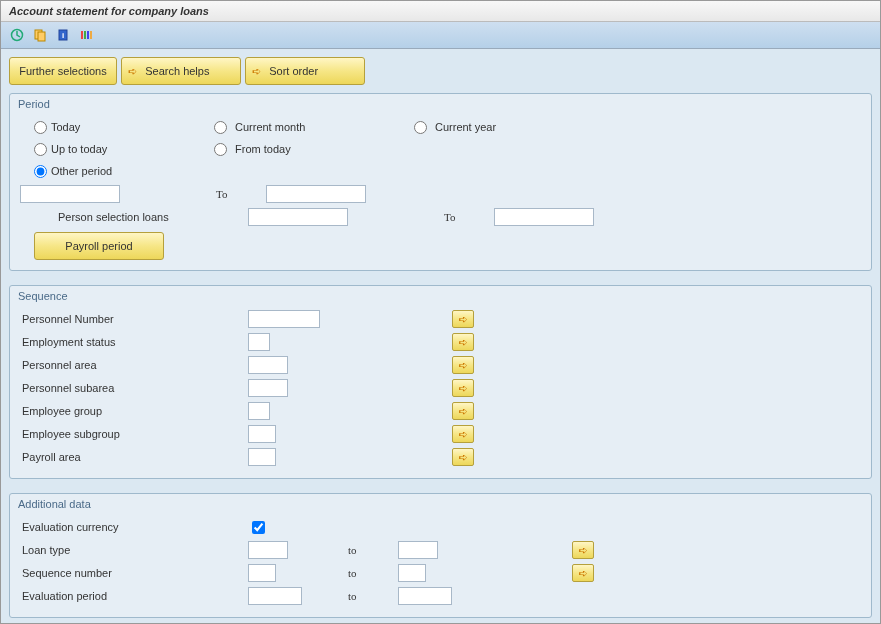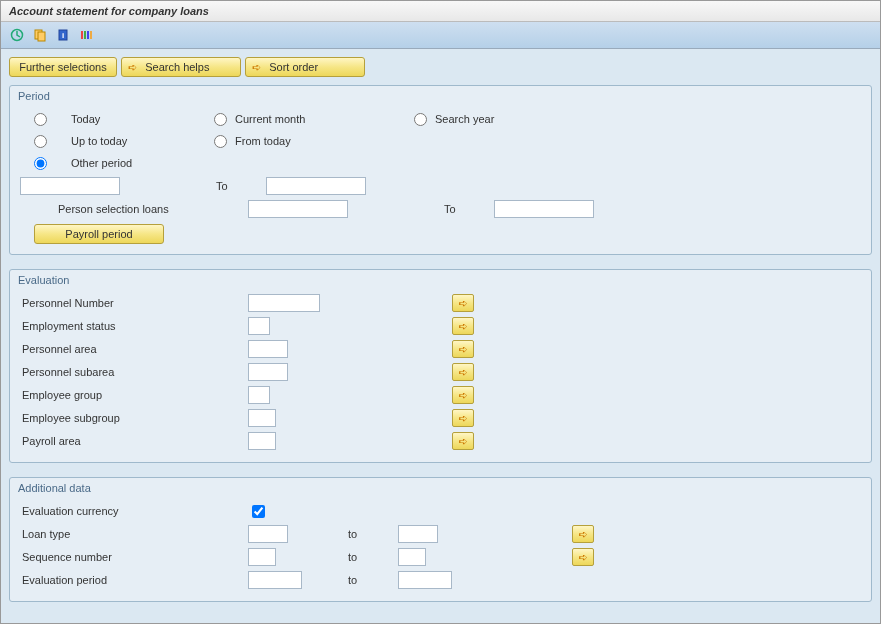--- a/index.html
+++ b/index.html
@@ -55,21 +55,21 @@
   }
   .buttons-row {
     display: flex;
     gap: 4px;
     margin-bottom: 8px;
   }
   .sap-button {
     background: linear-gradient(to bottom, #fff6c4 0%, #f6e686 50%, #edd75a 100%);
     border: 1px solid #b5a03c;
     border-radius: 3px;
-    height: 20px;
+    height: 28px;
     display: inline-flex;
     align-items: center;
     justify-content: center;
     cursor: pointer;
     font-size: 11px;
     color: #333;
     padding: 0 8px;
     gap: 6px;
   }
   .sap-button .arrow {
@@ -90,21 +90,21 @@
   .group-title {
     font-size: 11px;
     color: #4a6a88;
     margin: 2px 0 6px -2px;
   }
   .radio-row {
     display: flex;
     align-items: center;
     height: 22px;
   }
-  .radio-col1 { width: 180px; display:flex; align-items:center; gap:20px; }
+  .radio-col1 { width: 180px; display:flex; align-items:center; gap:0; }
   .radio-col2 { width: 200px; display:flex; align-items:center; gap:4px; }
   .radio-col3 { width: 200px; display:flex; align-items:center; gap:4px; }
   input[type="radio"] { margin:0 4px 0 14px; }
   .form-row {
     display: flex;
     align-items: center;
     height: 22px;
     margin-top: 1px;
   }
   .form-label {
@@ -121,21 +121,21 @@
     height: 18px;
     border: 1px solid #a8b8c8;
     background: #fff;
     padding: 0 2px;
     font-size: 11px;
   }
   .w-wide { width: 100px; }
   .w-med  { width: 72px; }
   .w-sm   { width: 40px; }
   .w-xs   { width: 22px; }
-  .to-label { width: 56px; text-align: left; padding-left: 6px; color:#333; }
+  .to-label { width: 56px; text-align: left; padding-left: 6px; color:#333;font-family:Liberation Serif, serif; }
   .gap-to { width: 90px; }
   .gap-to-sm { width: 54px; }
   .multi-btn {
     width: 22px; height: 18px;
     background: linear-gradient(to bottom, #fff6c4 0%, #f6e686 50%, #edd75a 100%);
     border: 1px solid #b5a03c; border-radius: 2px;
     display:inline-flex; align-items:center; justify-content:center;
     cursor:pointer; color:#cc7700; font-size:11px;
     margin-left: 24px;
   }
@@ -206,21 +206,21 @@
         <label class="radio-col1">
             <input type="radio" name="period" style="">
             <span>Today</span>
           </label>
         <label class="radio-col2">
             <input type="radio" name="period" style="">
             <span>Current month</span>
           </label>
         <label class="radio-col3">
             <input type="radio" name="period" style="">
-            <span>Search year</span>
+            <span>Current year</span>
           </label>
       </div>
       <div class="radio-row">
         <label class="radio-col1">
             <input type="radio" name="period" style="">
             <span>Up to today</span>
           </label>
         <label class="radio-col2">
             <input type="radio" name="period" style="">
             <span>From today</span>
@@ -245,21 +245,21 @@
         <span class="gap-to"></span>
         <span class="to-label">To</span>
         <input class="form-input w-wide" style="">
       </div>
       <div class="payroll-btn-row">
         <div class="sap-button" style="width:130px;">Payroll period</div>
       </div>
     </div>
 
     <div class="group-box">
-      <div class="group-title">Evaluation</div>
+      <div class="group-title">Sequence</div>
 
       <div class="form-row">
         <span class="form-label-sel">Personnel Number</span>
         <input class="form-input w-med" style="">
         <span style="width:108px;"></span>
         <div class="multi-btn">➪</div>
       </div>
       <div class="form-row">
         <span class="form-label-sel">Employment status</span>
         <input class="form-input w-xs" style="">

